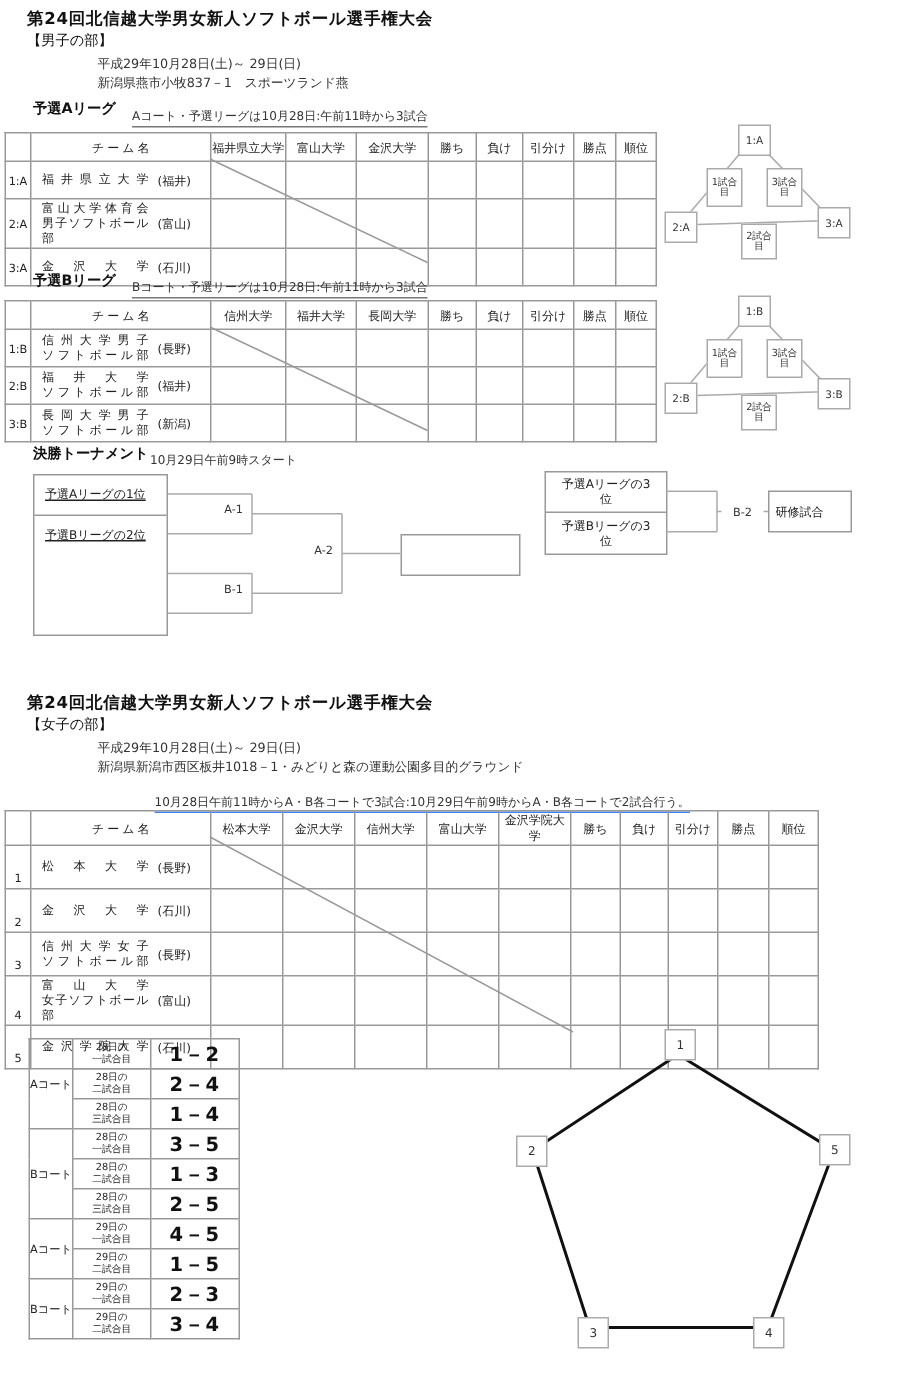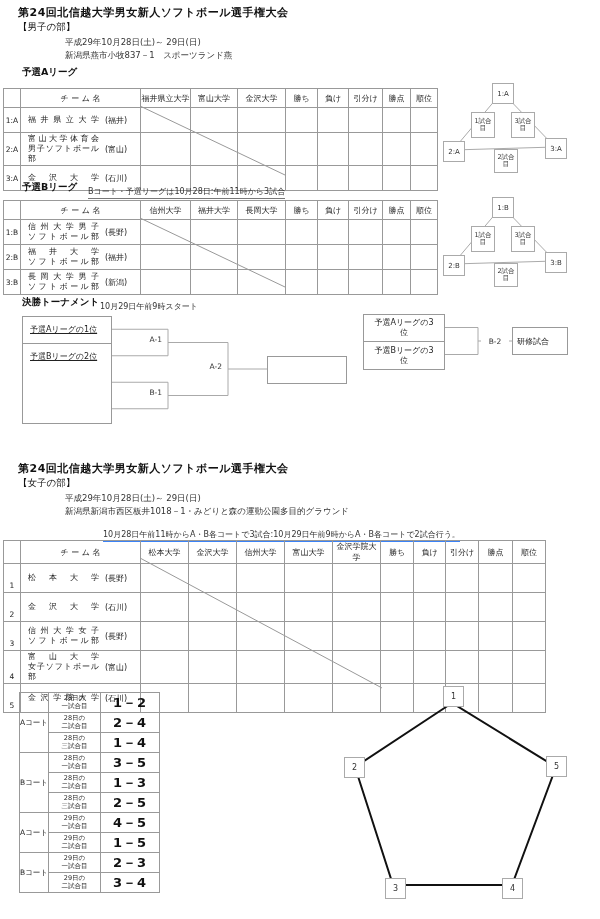--- a/index.html
+++ b/index.html
@@ -7,21 +7,21 @@
         font-family:"DejaVu Sans",sans-serif;color:#222;}
   .abs{position:absolute;}
   .title{font-size:11px;font-weight:bold;letter-spacing:.5px;color:#111;}
   .section{font-size:9.5px;font-weight:normal;color:#111;}
   .meta{font-size:8.5px;color:#333;}
   .lg-head{font-size:9.5px;font-weight:bold;color:#111;}
   .lg-note{font-size:8px;color:#333;border-bottom:1px solid #777;padding-bottom:1px;}
   .note-underline{font-size:8px;color:#333;border-bottom:1px solid #3b82f6;padding-bottom:1px;}
   table{border-collapse:collapse;table-layout:fixed;}
   td,th{border:1px solid #999;font-size:8px;font-weight:normal;color:#222;padding:0;overflow:hidden;}
-  th{text-align:center;}
+  th{text-align:center;font-family:Liberation Serif, serif;}
   .league th{height:18px;}
   .league td{height:22px;}
   .wleague td{height:26px;}
   .idcell{text-align:center;font-size:7.5px;}
   .widcell{text-align:center;font-size:7.5px;vertical-align:bottom;padding-bottom:2px;}
   .teamcell{padding:1px 3px;}
   .teamflex{display:flex;align-items:center;width:100%;}
   .tname{flex:1;margin:0 6px 0 4px;text-align:justify;text-align-last:justify;
          white-space:pre-line;font-size:8px;line-height:10px;}
   .tpref{width:32px;font-size:8px;text-align:left;flex:none;}
@@ -54,20 +54,21 @@
 <body>
 
 <div id="page">
 
   <div class="abs title" style="left:18px;top:5px;">第24回北信越大学男女新人ソフトボール選手権大会</div>
   <div class="abs section" style="left:18px;top:21px;">【男子の部】</div>
   <div class="abs meta" style="left:65px;top:37px;">平成29年10月28日(土)～ 29日(日)</div>
   <div class="abs meta" style="left:65px;top:50px;">新潟県燕市小牧837－1　スポーツランド燕</div>
 
   <div class="abs lg-head" style="left:22px;top:66px;">予選Aリーグ</div>
+  <div class="abs lg-note" style="left:88px;top:72px;">Aコート・予選リーグは10月28日:午前11時から3試合</div>
 
   <table class="abs league" style="left:3px;top:88px;width:434px;">
     <colgroup>
         <col style="width:17px">
         <col style="width:120px">
         <col style="width:50px">
         <col style="width:47px">
         <col style="width:48px">
         <col style="width:32px">
         <col style="width:31px">

